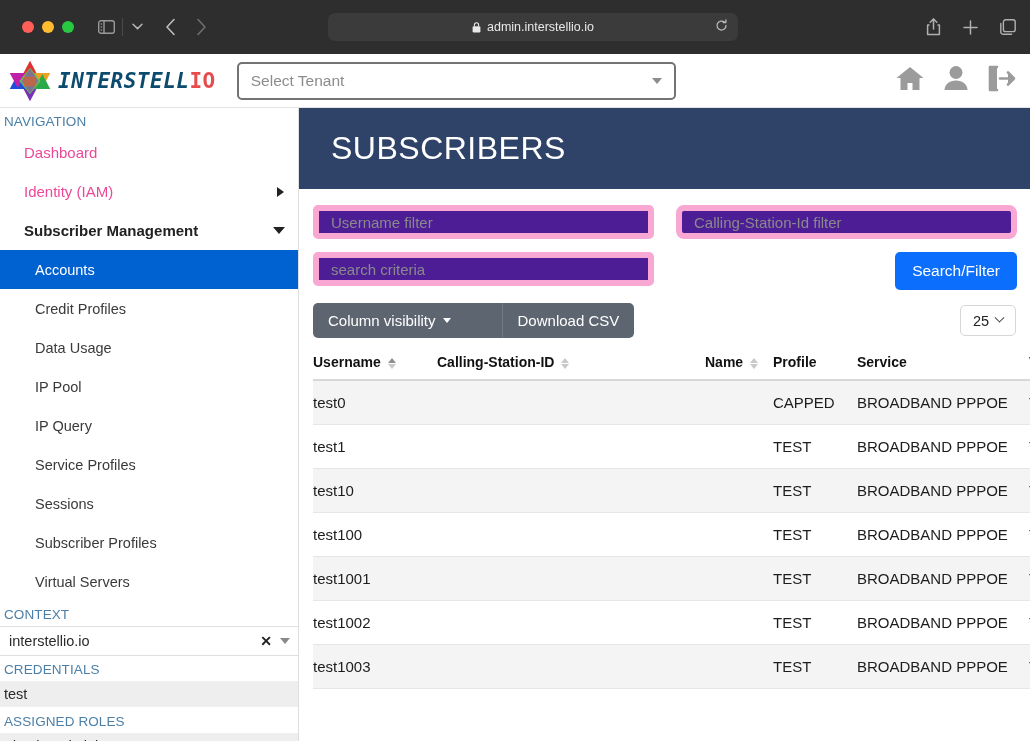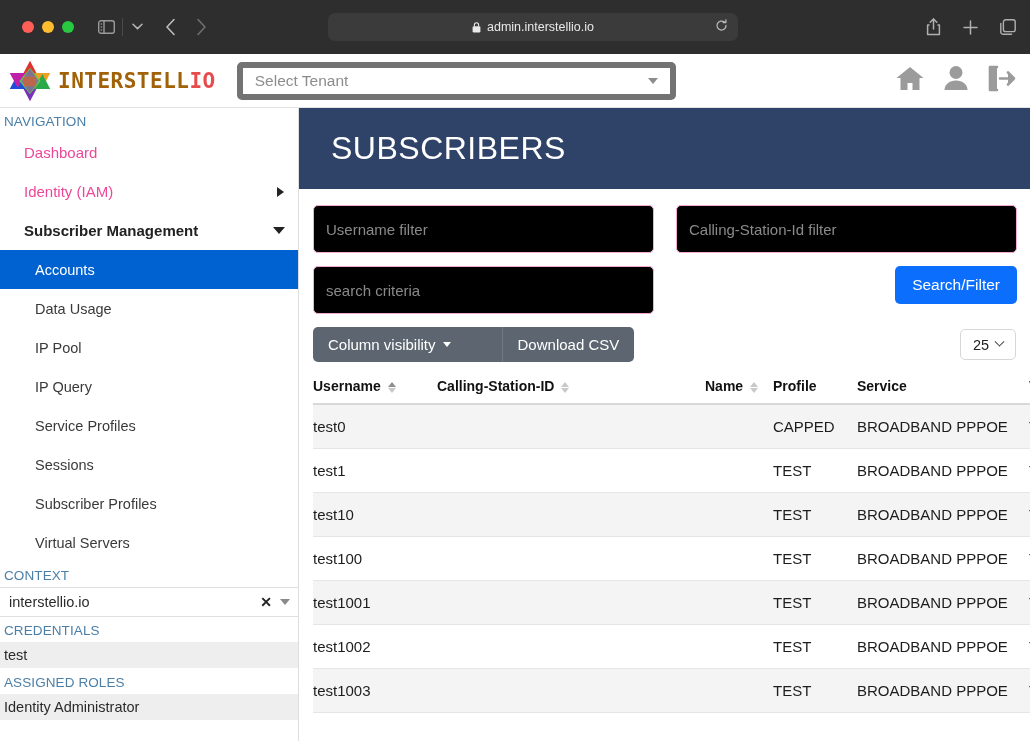--- a/index.html
+++ b/index.html
@@ -56,27 +56,27 @@
     padding: 0 14px 0 8px;
     border-bottom: 1px solid #e3e3e3;
     position: relative;
   }
   .brand { display: flex; align-items: center; gap: 6px; }
   .brand-star { width: 44px; height: 44px; flex: none; }
   .brand-text {
     font-family: "DejaVu Sans Mono", monospace;
     font-size: 21px; font-weight: 700; letter-spacing: 0.5px;
   }
-  .brand-text .dark { color: #a16207; }
+  .brand-text .dark { color: #0c4a6e; font-style: italic; }
   .brand-text .red { color: #e74c4c; }
 
   .tenant-select {
     margin-left: 21px;
     width: 439px; height: 38px;
-    border: 6px solid #737373;
+    border: 2px solid #737373;
     border-radius: 5px;
     background: #fff;
     display: flex; align-items: center;
     padding: 4px 12px;
     position: relative;
   }
   .tenant-select .ph { color: #8c8c8c; font-size: 15.5px; }
   .tenant-select .caret {
     position: absolute; right: 12px;
     width: 0; height: 0;
@@ -191,30 +191,30 @@
     padding-left: 18px;
     color: #2c4a73;
     font-size: 15.5px;
   }
   .info-banner b { font-weight: 700; }
   .info-banner i { font-style: italic; margin-left: 5px; }
 
   .filters { padding: 16px 14px 0 14px; }
   .filter-row { display: flex; gap: 22px; margin-bottom: 13px; }
   .fld {
-    height: 48px;
-    border: 1px solid #f9a8d4;
+    height: 34px;
+    border: 6px solid #f9a8d4;
     border-radius: 5px;
-    background: #000000;
+    background: #4c1d95;
     display: flex; align-items: center;
     padding: 0 12px;
     font-size: 15px; color: #8a8a8a;
   }
   .fld.left { width: 341px; flex: none; }
-  .fld.right { width: 341px; flex: none; }
+  .fld.right { width: 341px; flex: none; border-radius: 8px; }
   .search-spacer { width: 341px; flex: none; display: flex; justify-content: flex-end; }
   .btn-search {
     background: #0b6efd;
     color: #fff;
     border: none; border-radius: 5px;
     height: 38px; padding: 8px 17px;
     font-size: 15.5px;
     display: flex; align-items: center;
   }
 
@@ -435,20 +435,23 @@
         <div class="nav-item">
           <span>Identity (IAM)</span>
           <span class="nav-caret-right"></span>
         </div>
         <div class="nav-item group">
           <span>Subscriber Management</span>
           <span class="nav-caret-down"></span>
         </div>
         <div class="nav-item sub active">
           <span>Accounts</span>
+        </div>
+        <div class="nav-item sub">
+          <span>Credit Profiles</span>
         </div>
         <div class="nav-item sub">
           <span>Data Usage</span>
         </div>
         <div class="nav-item sub">
           <span>IP Pool</span>
         </div>
         <div class="nav-item sub">
           <span>IP Query</span>
         </div>

